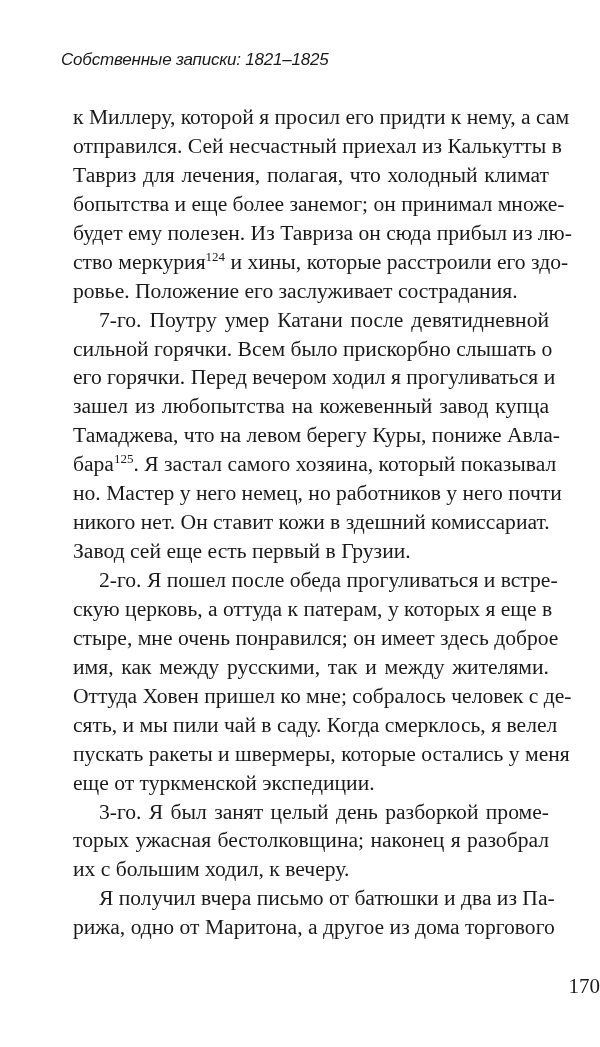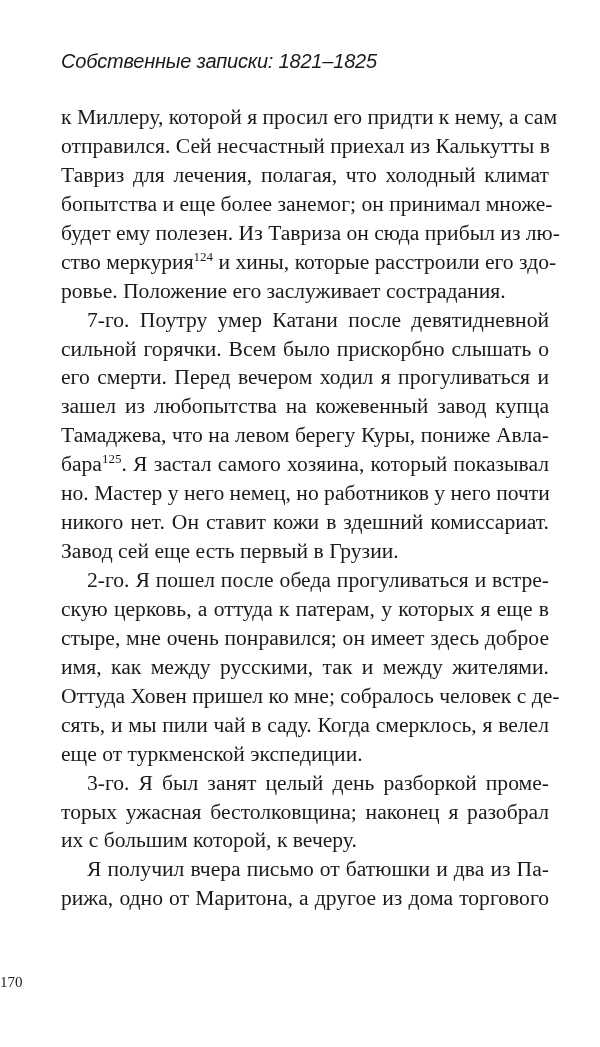--- a/index.html
+++ b/index.html
@@ -1,70 +1,72 @@
 <!DOCTYPE html>
 <html><head>
 <meta charset="utf-8">
 <style>
   html, body { margin: 0; padding: 0; background: #ffffff; }
   body { width: 600px; height: 1047px; position: relative; overflow: hidden; color: #1a1a1a; }
   .running-head {
     position: absolute; left: 61px; top: 50px;
     font-family: "Liberation Sans", sans-serif;
-    font-style: italic; font-size: 20px; letter-spacing: -0.2px;
+    font-style: italic; font-size: 17px; letter-spacing: -0.2px;
     color: #1a1a1a;
   }
   .text-block {
     position: absolute; left: 61px; top: 103px; width: 488px;
     font-family: "Liberation Serif", serif;
     font-size: 21.6px; line-height: 28.95px;
   }
   .line {
     display: block; height: 28.95px; white-space: nowrap;
     text-align: justify; text-align-last: justify;
     overflow: visible;
+    margin-left: 12px;
   }
   .line.last { text-align-last: left; }
   .line.indent { padding-left: 26px; }
   sup { font-size: 13px; line-height: 0; vertical-align: 0; position: relative; top: -8px; }
   .page-number {
-    position: absolute; left: 0; width: 600px; top: 974px; text-align: left;
-    font-family: "Liberation Serif", serif; font-size: 15px; color: #1a1a1a;
+    position: absolute; left: 0; width: 600px; top: 974px; text-align: right;
+    font-family: "Liberation Serif", serif; font-size: 21px; color: #1a1a1a;
   }
 </style>
 </head>
 <body>
 
 <div class="running-head">Собственные записки: 1821–1825</div>
 
 <div class="text-block">
   <span class="line">к Миллеру, которой я просил его придти к нему, а сам</span>
   <span class="line">отправился. Сей несчастный приехал из Калькутты в</span>
   <span class="line">Тавриз для лечения, полагая, что холодный климат</span>
   <span class="line">бопытства и еще более занемог; он принимал множе-</span>
   <span class="line">будет ему полезен. Из Тавриза он сюда прибыл из лю-</span>
   <span class="line"><span>ство меркурия</span><sup>124</sup><span> и хины, которые расстроили его здо-</span></span>
   <span class="line last">ровье. Положение его заслуживает сострадания.</span>
   <span class="line indent">7-го. Поутру умер Катани после девятидневной</span>
   <span class="line">сильной горячки. Всем было прискорбно слышать о</span>
-  <span class="line">его смерти. Перед вечером ходил я прогуливаться и</span>
+  <span class="line">его горячки. Перед вечером ходил я прогуливаться и</span>
   <span class="line">зашел из любопытства на кожевенный завод купца</span>
   <span class="line">Тамаджева, что на левом берегу Куры, пониже Авла-</span>
   <span class="line"><span>бара</span><sup>125</sup><span>. Я застал самого хозяина, который показывал</span></span>
   <span class="line">но. Мастер у него немец, но работников у него почти</span>
   <span class="line">никого нет. Он ставит кожи в здешний комиссариат.</span>
   <span class="line last">Завод сей еще есть первый в Грузии.</span>
   <span class="line indent">2-го. Я пошел после обеда прогуливаться и встре-</span>
   <span class="line">скую церковь, а оттуда к патерам, у которых я еще в</span>
   <span class="line">стыре, мне очень понравился; он имеет здесь доброе</span>
   <span class="line">имя, как между русскими, так и между жителями.</span>
   <span class="line">Оттуда Ховен пришел ко мне; собралось человек с де-</span>
   <span class="line">сять, и мы пили чай в саду. Когда смерклось, я велел</span>
+  <span class="line">пускать ракеты и швермеры, которые остались у меня</span>
   <span class="line last">еще от туркменской экспедиции.</span>
   <span class="line indent">3-го. Я был занят целый день разборкой проме-</span>
   <span class="line">торых ужасная бестолковщина; наконец я разобрал</span>
-  <span class="line last">их с большим которой, к вечеру.</span>
+  <span class="line last">их с большим ходил, к вечеру.</span>
   <span class="line indent">Я получил вчера письмо от батюшки и два из Па-</span>
   <span class="line">рижа, одно от Маритона, а другое из дома торгового</span>
 
 </div>
 
 <div class="page-number">170</div>
 
 </body></html>

